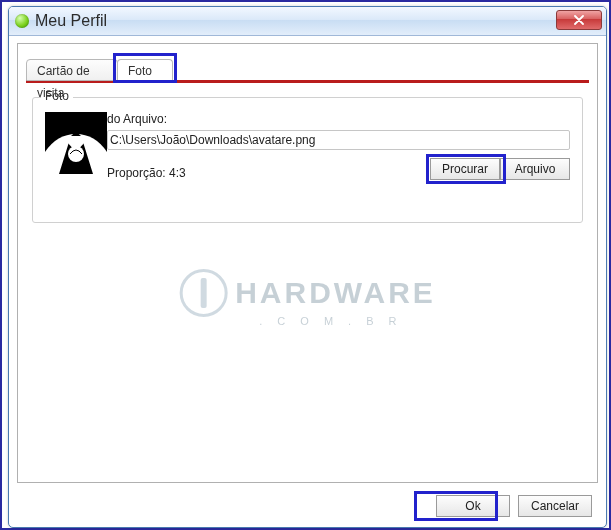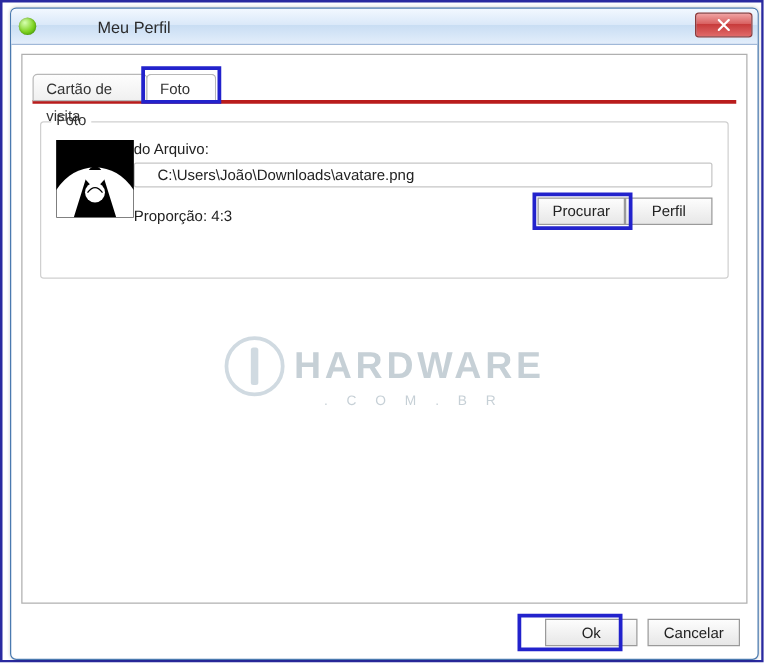--- a/index.html
+++ b/index.html
@@ -39,23 +39,22 @@
   }
   .titlebar .app-icon {
     width: 14px; height: 14px;
     border-radius: 50%;
     background: radial-gradient(circle at 35% 30%, #d6ffb0 0%, #7ed321 55%, #3a9a00 100%);
     box-shadow: inset 0 0 2px rgba(0,0,0,0.3);
     margin-right: 6px;
   }
   .titlebar .title {
     color: #2b2b2b;
-    font-size: 13px;
+    font-size: 16px;
     flex: 1;
-    margin-left: 43px;
   }
   .close-btn {
     width: 44px; height: 18px;
     margin-top: -2px;
     border: 1px solid #8b3a3a;
     border-radius: 3px;
     background: linear-gradient(to bottom, #f0a3a3 0%, #d86060 45%, #c73a3a 46%, #e06a6a 100%);
     display: flex;
     align-items: center;
     justify-content: center;
@@ -142,21 +141,21 @@
     display: flex;
     flex-direction: column;
     gap: 4px;
   }
   .lbl { color: #222; }
   .path-input {
     width: 100%;
     box-sizing: border-box;
     border: 1px solid #c6c6c6;
     border-radius: 2px;
-    padding: 2px 18px;
+    padding: 2px 2px;
     height: 20px;
     font-family: inherit;
     font-size: 12px;
     color: #222;
     background: #fff;
   }
   .row2 {
     display: flex;
     align-items: flex-end;
     margin-top: 4px;
@@ -274,21 +273,21 @@
           </div>
 
           <div class="photo-fields">
             <span class="lbl">do Arquivo:</span>
             <input type="text" class="path-input" value="C:\Users\João\Downloads\avatare.png" style="">
             <div class="row2">
               <span class="ratio lbl">Proporção: 4:3</span>
               <div style="position:relative; display:flex;">
                 <button class="btn">Procurar</button>
                 <div class="highlight-ring" style="left:-4px; top:-4px; width:80px; height:30px;"></div>
-                <button class="btn">Perfil</button>
+                <button class="btn">Arquivo</button>
               </div>
             </div>
           </div>
         </div>
       </div>
 
       <div class="watermark">
         <div class="wm-main">
           <span class="wm-icon"></span>
           <span>HARDWARE</span>

